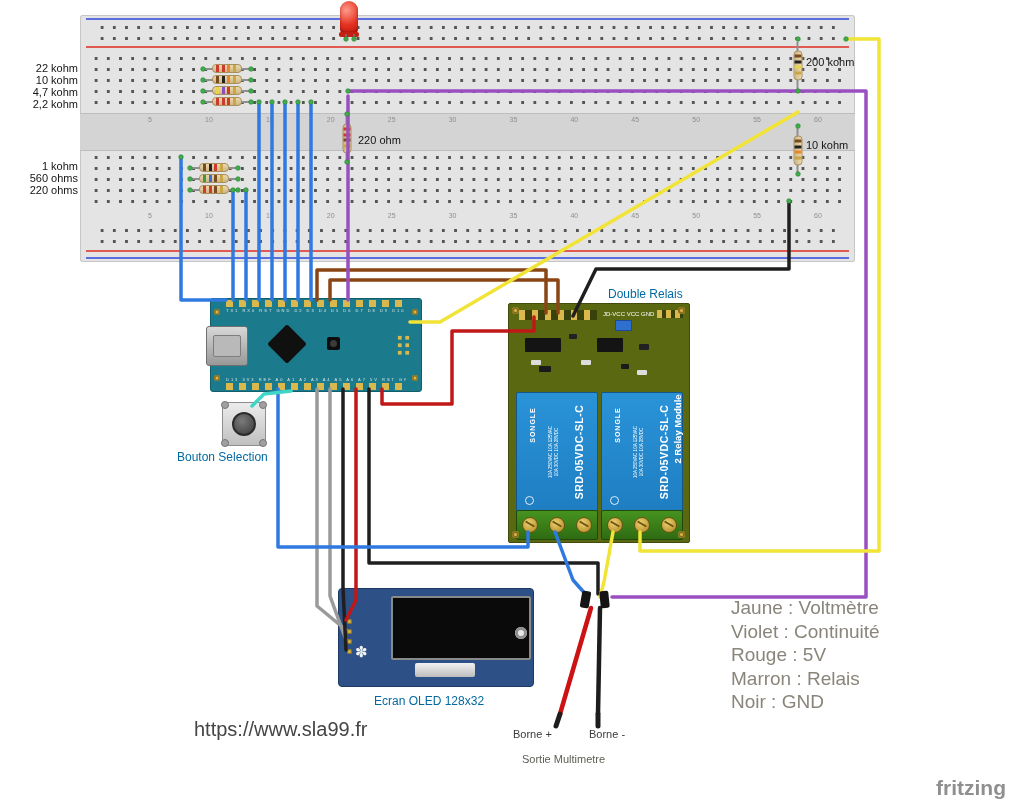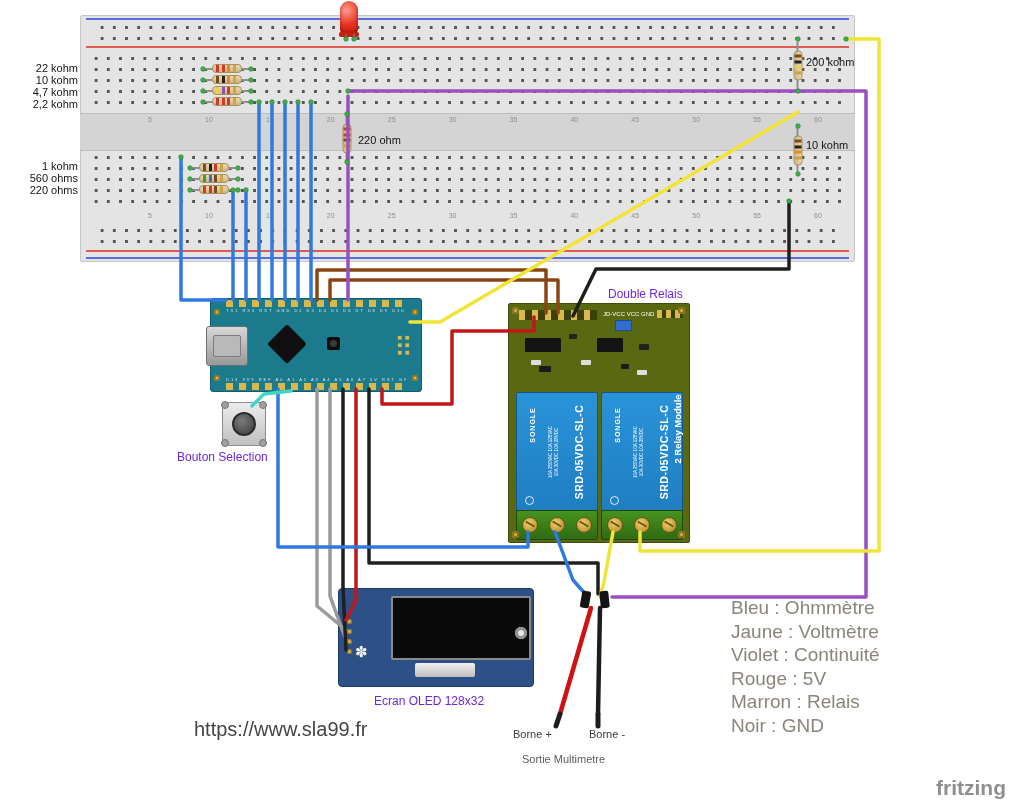--- a/index.html
+++ b/index.html
@@ -110,21 +110,21 @@
 
   
   .jblock{position:absolute;width:9px;height:17px;background:#141414;border-radius:2px;z-index:26;}
 
   
   svg.wires{position:absolute;left:0;top:0;z-index:20;pointer-events:none;}
 
   
   .anno{position:absolute;color:#141414;font-size:11px;line-height:12px;z-index:30;}
   .anno.rt{text-align:right;}
-  .complabel{position:absolute;color:#6d28d9;font-size:12px;z-index:30;white-space:nowrap;}
+  .complabel{position:absolute;color:#0369a1;font-size:12px;z-index:30;white-space:nowrap;}
   .url{position:absolute;left:194px;top:718px;font-size:20px;color:#454545;z-index:30;}
   .legend{position:absolute;left:703px;top:596px;color:#8a857a;z-index:30;}
   .legend .ltitle{font-size:21px;margin-bottom:9px;}
   .legend .litem{font-size:19px;line-height:23.5px;margin-left:28px;white-space:nowrap;}
   .probelbl{position:absolute;color:#3a3a3a;font-size:11px;z-index:30;white-space:nowrap;}
   .watermark{position:absolute;left:936px;top:776px;font-size:21px;font-weight:bold;color:#8f8f8f;z-index:30;}
 </style>
 </head>
 <body>
 
@@ -465,21 +465,20 @@
   <div class="complabel" style="left:177px;top:450px">Bouton Selection</div>
   <div class="complabel" style="left:374px;top:694px">Ecran OLED 128x32</div>
 
   <div class="url">https://www.sla99.fr</div>
 
   <div class="probelbl" style="left:513px;top:728px">Borne +</div>
   <div class="probelbl" style="left:589px;top:728px">Borne -</div>
   <div class="probelbl" style="left:522px;top:753px;color:#5d5d55">Sortie Multimetre</div>
 
   <div class="legend">
-    <div class="litem">Bleu : Ohmmètre</div>
     <div class="litem">Jaune : Voltmètre</div>
     <div class="litem">Violet : Continuité</div>
     <div class="litem">Rouge : 5V</div>
     <div class="litem">Marron : Relais</div>
     <div class="litem">Noir : GND</div>
   </div>
 
   <div class="watermark">fritzing</div>
 
 </div>

